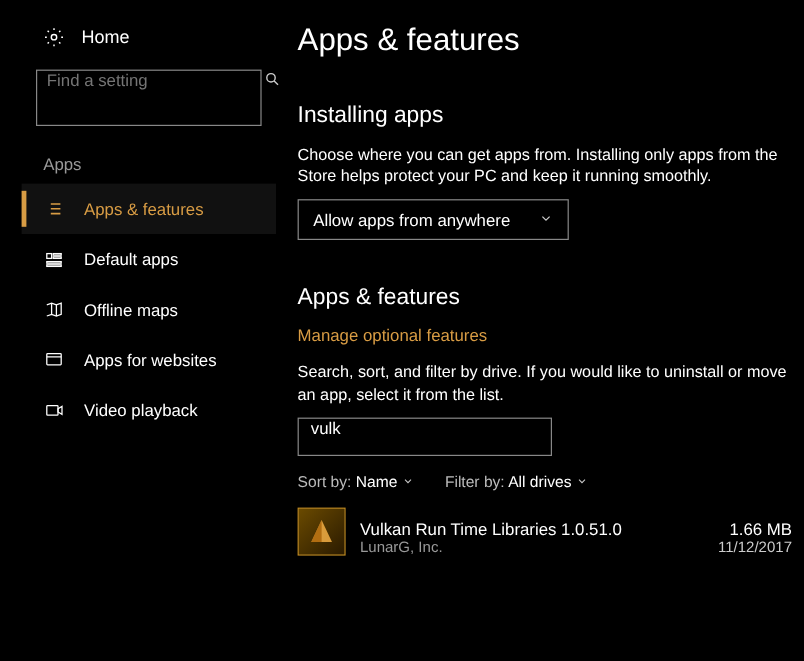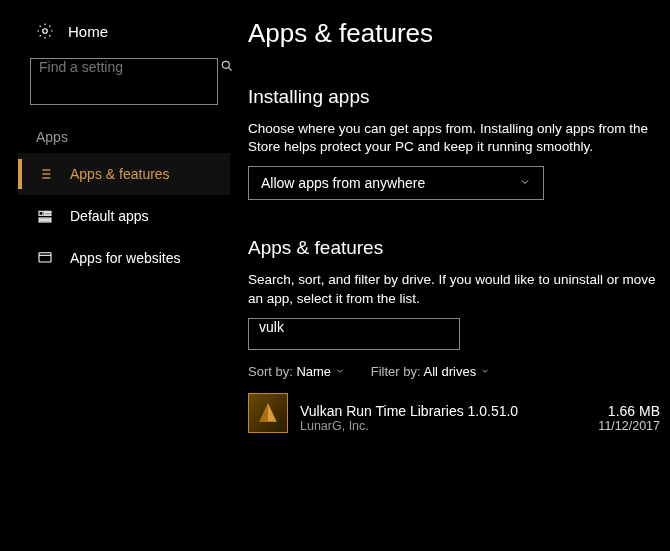--- a/index.html
+++ b/index.html
@@ -94,21 +94,21 @@
     margin-top: 37px;
   }
   .desc {
     color: #fff;
     font-size: 13.5px;
     line-height: 1.35;
     margin-bottom: 10px;
   }
   .dropdown {
     border: 1px solid #888;
-    width: 296px;
+    width: 226px;
     height: 34px;
     display: flex;
     align-items: center;
     justify-content: space-between;
     padding: 0 12px;
     margin-bottom: 28px;
     cursor: pointer;
   }
   .chev { font-size: 12px; color: #ccc; }
   .link {
@@ -207,48 +207,68 @@
           <rect x="3" y="5" width="6" height="6"></rect>
           <rect x="11" y="5" width="10" height="2"></rect>
           <rect x="11" y="9" width="10" height="2"></rect>
           <rect x="3" y="15" width="18" height="2"></rect>
           <rect x="3" y="19" width="18" height="2"></rect>
         </svg>
     </span>
     <span>Default apps</span>
   </div>
 
+  <div class="nav-item">
+    <span class="nav-icon">
+      <svg width="16" height="16" viewBox="0 0 24 24" stroke="#fff" stroke-width="1.6" fill="none">
+          <polyline points="3,6 9,4 15,6 21,4 21,18 15,20 9,18 3,20"></polyline>
+          <line x1="9" y1="4" x2="9" y2="18"></line>
+          <line x1="15" y1="6" x2="15" y2="20"></line>
+        </svg>
+    </span>
+    <span>Offline maps</span>
+  </div>
 
   <div class="nav-item">
     <span class="nav-icon">
       <svg width="16" height="16" viewBox="0 0 24 24" stroke="#fff" stroke-width="1.6" fill="none">
           <rect x="3" y="4" width="18" height="14" rx="1"></rect>
           <line x1="3" y1="8" x2="21" y2="8"></line>
         </svg>
     </span>
     <span>Apps for websites</span>
   </div>
 
+  <div class="nav-item">
+    <span class="nav-icon">
+      <svg width="16" height="16" viewBox="0 0 24 24" stroke="#fff" stroke-width="1.6" fill="none">
+          <rect x="3" y="6" width="14" height="12" rx="1"></rect>
+          <polygon points="17,10 22,7 22,17 17,14"></polygon>
+        </svg>
+    </span>
+    <span>Video playback</span>
+  </div>
 </div>
 
 <div class="main">
   <h1>Apps &amp; features</h1>
 
   <h2>Installing apps</h2>
   <p class="desc">Choose where you can get apps from. Installing only apps from the Store helps protect your PC and keep it running smoothly.</p>
   <div class="dropdown">
     <span>Allow apps from anywhere</span>
     <span class="chev">
       <svg width="12" height="12" viewBox="0 0 24 24" stroke="#ccc" stroke-width="2" fill="none">
           <polyline points="6,9 12,15 18,9"></polyline>
         </svg>
     </span>
   </div>
 
   <h2>Apps &amp; features</h2>
+  <span class="link">Manage optional features</span>
   <p class="desc">Search, sort, and filter by drive. If you would like to uninstall or move an app, select it from the list.</p>
 
   <div class="filter-input">
     <input type="text" value="vulk" style="">
   </div>
 
   <div class="sort-row">
     <span class="sortbtn">
       <span>Sort by:</span>
       <span class="val">Name</span>

